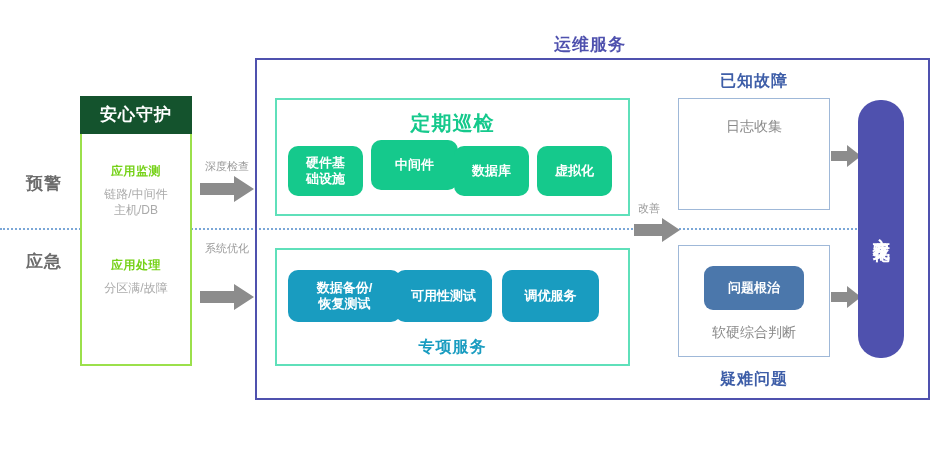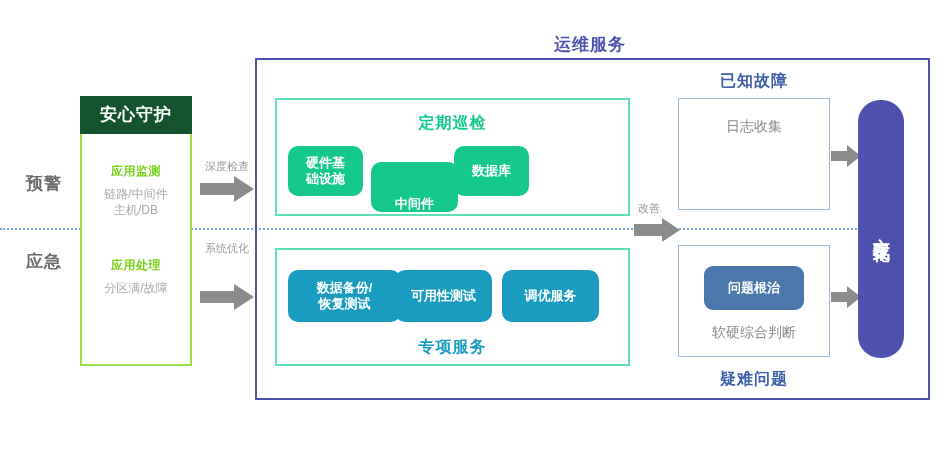--- a/index.html
+++ b/index.html
@@ -91,21 +91,21 @@
   
   .teal-box {
     border: 2px solid #5FE0BA;
     background: #ffffff;
   }
   #inspect-box { left: 275px; top: 98px; width: 355px; height: 118px; }
   #special-box { left: 275px; top: 248px; width: 355px; height: 118px; }
 
   .teal-title {
     color: #15C98C;
-    font-size: 16px;
+    font-size: 20px;
     font-weight: bold;
     letter-spacing: 1px;
     text-align: center;
   }
   .blue-title {
     color: #199CC0;
     font-size: 16px;
     font-weight: bold;
     letter-spacing: 1px;
   }
@@ -196,25 +196,28 @@
   <div class="abs" id="ops-frame"></div>
   <div class="abs ctr" id="ops-title">运维服务</div>
 
   <div class="abs teal-box" id="inspect-box"></div>
   <div class="abs ctr teal-title" style="left:275px; top:112px; width:355px; height:22px;">定期巡检</div>
 
   <div class="abs ctr pill pill-green" style="left:288px; top:146px; width:75px; height:50px; flex-direction:column;">
     <span>硬件基</span>
     <span>础设施</span>
   </div>
-  <div class="abs ctr pill pill-green" style="left:371px; top:162px; width:87px; height:50px;align-items:flex-end;">
+  <div class="abs ctr pill pill-green" style="left:371px; top:140px; width:87px; height:50px;">
     <span>中间件</span>
   </div>
   <div class="abs ctr pill pill-green" style="left:454px; top:146px; width:75px; height:50px;">
     <span>数据库</span>
+  </div>
+  <div class="abs ctr pill pill-green" style="left:537px; top:146px; width:75px; height:50px;">
+    <span>虚拟化</span>
   </div>
 
   <div class="abs teal-box" id="special-box"></div>
   <div class="abs ctr blue-title" style="left:275px; top:336px; width:355px; height:22px;">专项服务</div>
 
   <div class="abs ctr pill pill-blue" style="left:288px; top:270px; width:113px; height:52px; flex-direction:column;">
     <span>数据备份/</span>
     <span>恢复测试</span>
   </div>
   <div class="abs ctr pill pill-blue" style="left:395px; top:270px; width:97px; height:52px;">

